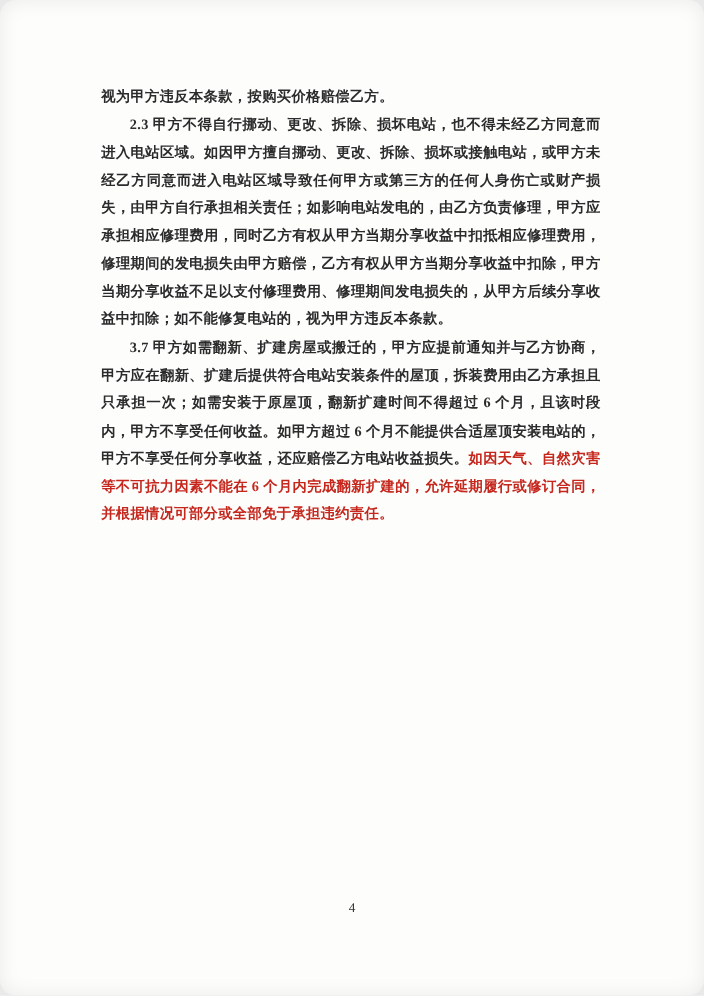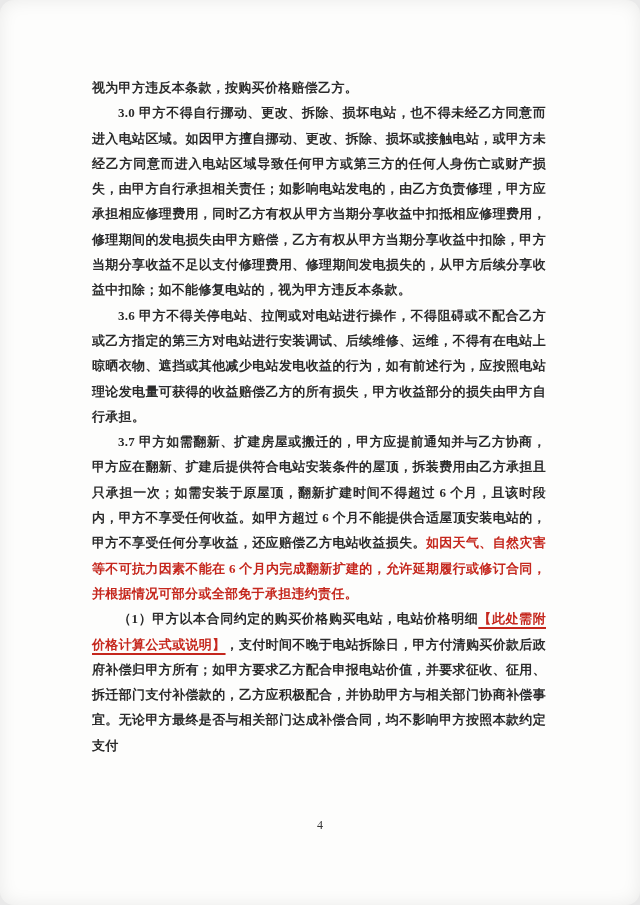--- a/index.html
+++ b/index.html
@@ -55,19 +55,17 @@
     font-size: 12px;
     color: #333333;
   }
 </style>
 </head>
 <body>
 
 <div class="page">
   <div class="content">
       <p class="para"><span class="b">视为甲方违反本条款，按购买价格赔偿乙方。</span></p>
-      <p class="para indent"><span class="b">3.0 甲方不得自行挪动、更改、拆除、损坏电站，也不得未经乙方同意而进入电站区域。如因甲方擅自挪动、更改、拆除、损坏或接触电站，或甲方未经乙方同意而进入电站区域导致任何甲方或第三方的任何人身伤亡或财产损失，由甲方自行承担相关责任；</span><span class="n">如影响电站发电的，由乙方负责修理，甲方应承担相应修理费用，同时乙方有权从甲方当期分享收益中扣抵相应修理费用，修理期间的发电损失由甲方赔偿，乙方有权从甲方当期分享收益中扣除，甲方当期分享收益不足以支付修理费用、修理期间发电损失的，从甲方后续分享收益中扣除；如不能修复电站的，视为甲方违反本条款。</span></p>
-      <p class="para indent"><span class="b">3.6 甲方不得关停电站、拉闸或对电站进行操作，不得阻碍或不配合乙方或乙方指定的第三方对电站进行安装调试、后续维修、运维，不得有在电站上晾晒衣物、遮挡或其他减少电站发电收益的行为，如有前述行为，应按照电站理论发电量可获得的收益赔偿乙方的所有损失，甲方收益部分的损失由甲方自行承担。</span></p>
+      <p class="para indent"><span class="b">2.3 甲方不得自行挪动、更改、拆除、损坏电站，也不得未经乙方同意而进入电站区域。如因甲方擅自挪动、更改、拆除、损坏或接触电站，或甲方未经乙方同意而进入电站区域导致任何甲方或第三方的任何人身伤亡或财产损失，由甲方自行承担相关责任；</span><span class="n">如影响电站发电的，由乙方负责修理，甲方应承担相应修理费用，同时乙方有权从甲方当期分享收益中扣抵相应修理费用，修理期间的发电损失由甲方赔偿，乙方有权从甲方当期分享收益中扣除，甲方当期分享收益不足以支付修理费用、修理期间发电损失的，从甲方后续分享收益中扣除；如不能修复电站的，视为甲方违反本条款。</span></p>
       <p class="para indent"><span class="b">3.7 甲方如需翻新、扩建房屋或搬迁的，甲方应提前通知并与乙方协商，甲方应在翻新、扩建后提供符合电站安装条件的屋顶，拆装费用由乙方承担且只承担一次；</span><span class="n">如需安装于原屋顶，翻新扩建时间不得超过 6 个月，且该时段内，甲方不享受任何收益。如甲方超过 6 个月不能提供合适屋顶安装电站的，甲方不享受任何分享收益，还应赔偿乙方电站收益损失。</span><span class="r">如因天气、自然灾害等不可抗力因素不能在 6 个月内完成翻新扩建的，允许延期履行或修订合同，并根据情况可部分或全部免于承担违约责任。</span></p>
-      <p class="para indent"><span class="b">（1）甲方以本合同约定的购买价格购买电站，电站价格明细</span><span class="ru">【此处需附价格计算公式或说明】</span><span class="b">，支付时间不晚于电站拆除日，甲方付清购买价款后政府补偿归甲方所有；如甲方要求乙方配合申报电站价值，并要求征收、征用、拆迁部门支付补偿款的，乙方应积极配合，并协助甲方与相关部门协商补偿事宜。无论甲方最终是否与相关部门达成补偿合同，均不影响甲方按照本款约定支付</span></p>
     </div>
   <div class="page-number">4</div>
 </div>
 
 </body></html>

